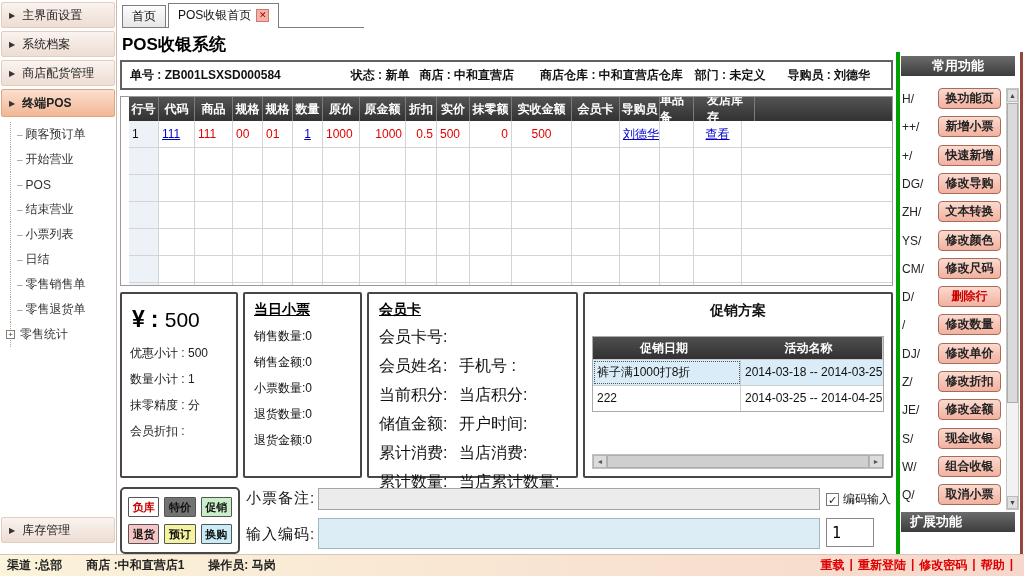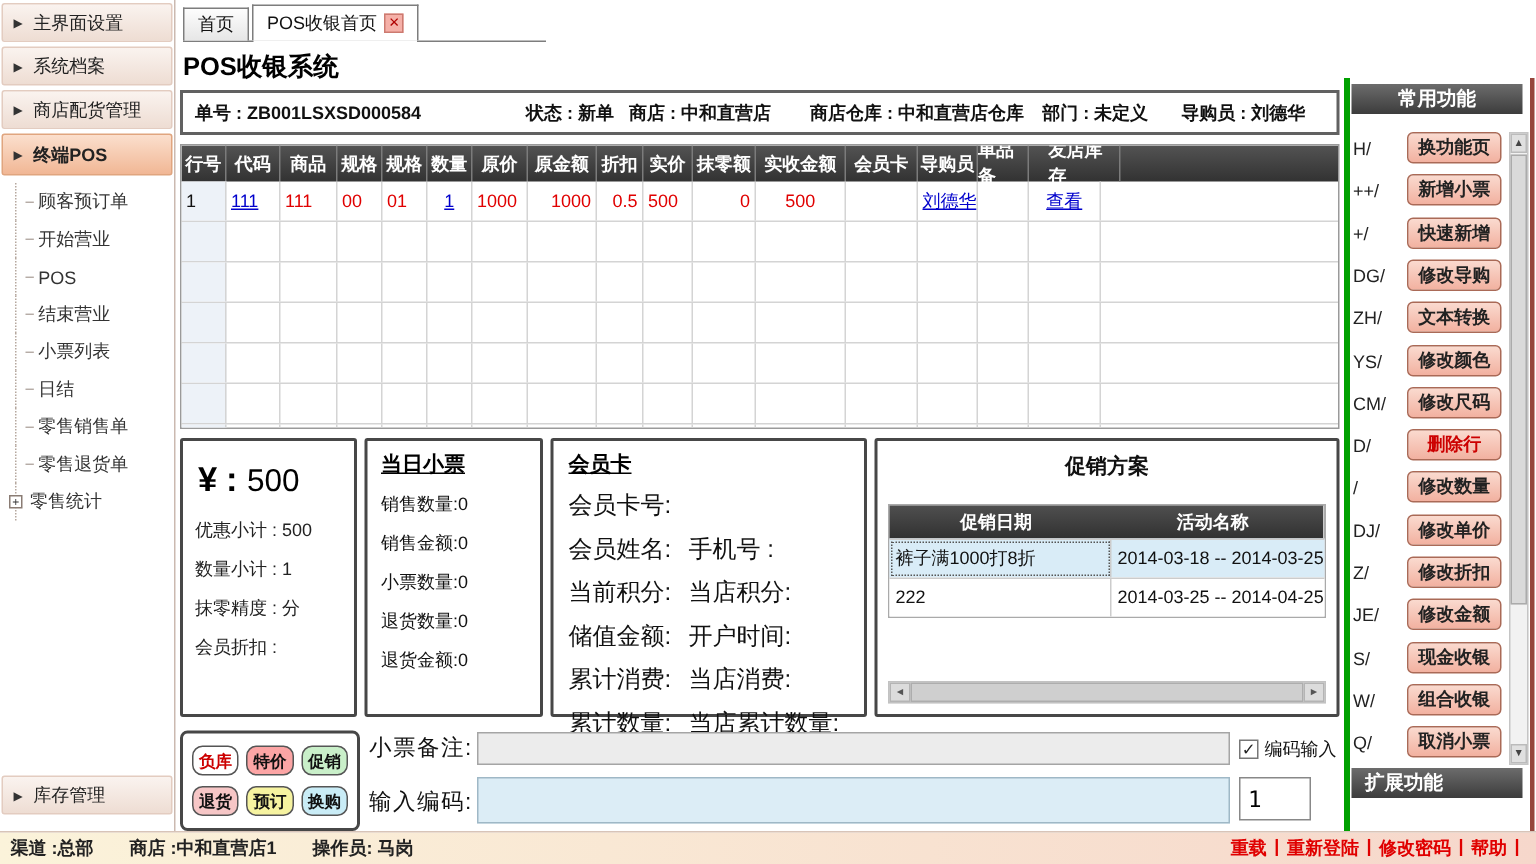--- a/index.html
+++ b/index.html
@@ -30,21 +30,21 @@
   .tab-close { width:13px; height:13px; background:#f5b0a8; border:1px solid #cc7a70; color:#b00000; font-size:9px;
                line-height:11px; text-align:center; font-weight:bold; cursor:pointer; }
   #page-title { position:absolute; left:122px; top:33px; font-size:17px; font-weight:bold; color:#000; }
 
   
   #info-bar { position:absolute; left:120px; top:60px; width:773px; height:30px; border:2px solid #616161; background:#fff;
               display:flex; align-items:center; padding-left:8px; font-weight:bold; font-size:12px; white-space:nowrap; overflow:hidden; }
   #info-bar span { flex:none; }
 
   
-  #items-table { position:absolute; left:120px; top:96px; width:773px; height:190px; border:1px solid #9a9a9a; overflow:hidden; background:#fff; }
+  #items-table { position:absolute; left:120px; top:96px; width:773px; height:190px; border:1px solid #9a9a9a; overflow:hidden; background:#fff;padding-left:8px; }
   .it-head { display:flex; height:24px; background:linear-gradient(#535353,#323232); color:#fff; font-weight:bold; }
   .it-head .cell { border-right:1px solid #7b7b7b; display:flex; align-items:center; justify-content:center; font-size:12px; }
   .it-row { display:flex; height:27px; border-bottom:1px solid #d4d4d4; }
   .it-row .cell { border-right:1px solid #d4d4d4; font-size:12px; line-height:26px; padding:0 3px; overflow:hidden; white-space:nowrap; }
   .cell.first { background:#edf2f8; }
   .cell.fill { flex:1; border-right:none; }
   .t-red { color:#e00000; }
   .t-link { color:#0000cc; text-decoration:underline; cursor:pointer; }
 
   
@@ -70,21 +70,21 @@
   .pr-row.sel .pc:first-child { outline:1px dotted #555; outline-offset:-2px; }
   .pc.c-name { width:148px; border-right:1px solid #ccc; }
   .pc.c-date { width:142px; text-align:center; }
   #promo-scroll { position:absolute; left:7px; bottom:7px; width:292px; height:15px; background:#ececec; border:1px solid #c2c2c2; display:flex; }
   .sc-btn { width:14px; height:13px; background:#dcdcdc; border:1px solid #b4b4b4; font-size:7px; color:#555; text-align:center; line-height:11px; flex:none; cursor:pointer; }
   #promo-thumb { flex:1; background:#cfcfcf; border:1px solid #adadad; cursor:pointer; }
 
   
   #mode-box { position:absolute; left:120px; top:487px; width:120px; height:67px; border:2px solid #474747; border-radius:5px;
               display:grid; grid-template-columns:repeat(3,1fr); gap:7px 5px; padding:8px 6px; }
-  .mode-btn { border:1px solid #555; border-radius:7px; font-size:11px; font-weight:bold; display:flex; align-items:center; justify-content:center; cursor:pointer; }
+  .mode-btn { border:1px solid #555; border-radius:1px; font-size:11px; font-weight:bold; display:flex; align-items:center; justify-content:center; cursor:pointer; }
   .inp-label { position:absolute; font-size:15px; color:#111; letter-spacing:1px; }
   #note-input { position:absolute; left:318px; top:488px; width:502px; height:22px; background:#ececec; border:1px solid #a5a5a5; font-size:12px; padding:0 4px; }
   #code-input { position:absolute; left:318px; top:518px; width:502px; height:31px; background:#dcedf6; border:1px solid #9fb8c6; font-size:14px; padding:0 4px; }
   #chk-wrap { position:absolute; left:826px; top:491px; display:flex; align-items:center; gap:4px; font-size:12px; }
   #chk-box { width:13px; height:13px; border:1px solid #777; background:#fff; font-size:11px; line-height:12px; text-align:center; color:#222; cursor:pointer; }
   #qty-input { position:absolute; left:826px; top:518px; width:48px; height:29px; border:1px solid #888; font-size:15px; padding:0 5px; font-family:"DejaVu Sans Mono",monospace; }
 
   
   #green-divider { position:absolute; left:896px; top:52px; width:4px; height:502px; background:#00a000; }
   #right-edge { position:absolute; left:1020px; top:52px; width:3px; height:502px; background:#96463c; }
@@ -424,21 +424,21 @@
       </div>
     <div id="promo-scroll">
       <div class="sc-btn">◄</div>
       <div id="promo-thumb"></div>
       <div class="sc-btn">►</div>
     </div>
   </div>
 
   <div id="mode-box">
       <div class="mode-btn" style="background: rgb(255, 255, 255); color: rgb(204, 0, 0);">负库</div>
-      <div class="mode-btn" style="background: #fca5a5; color: rgb(17, 17, 17);">特价</div>
+      <div class="mode-btn" style="background: #737373; color: rgb(17, 17, 17);">特价</div>
       <div class="mode-btn" style="background: rgb(201, 239, 201); color: rgb(17, 17, 17);">促销</div>
       <div class="mode-btn" style="background: rgb(246, 198, 198); color: rgb(17, 17, 17);">退货</div>
       <div class="mode-btn" style="background: rgb(246, 243, 160); color: rgb(17, 17, 17);">预订</div>
       <div class="mode-btn" style="background: rgb(201, 236, 246); color: rgb(17, 17, 17);">换购</div>
     </div>
 
   <div class="inp-label" style="left:246px; top:489px;">小票备注:</div>
   <input id="note-input" type="text" value="" style="">
   <div id="chk-wrap">
     <span id="chk-box">✓</span>

